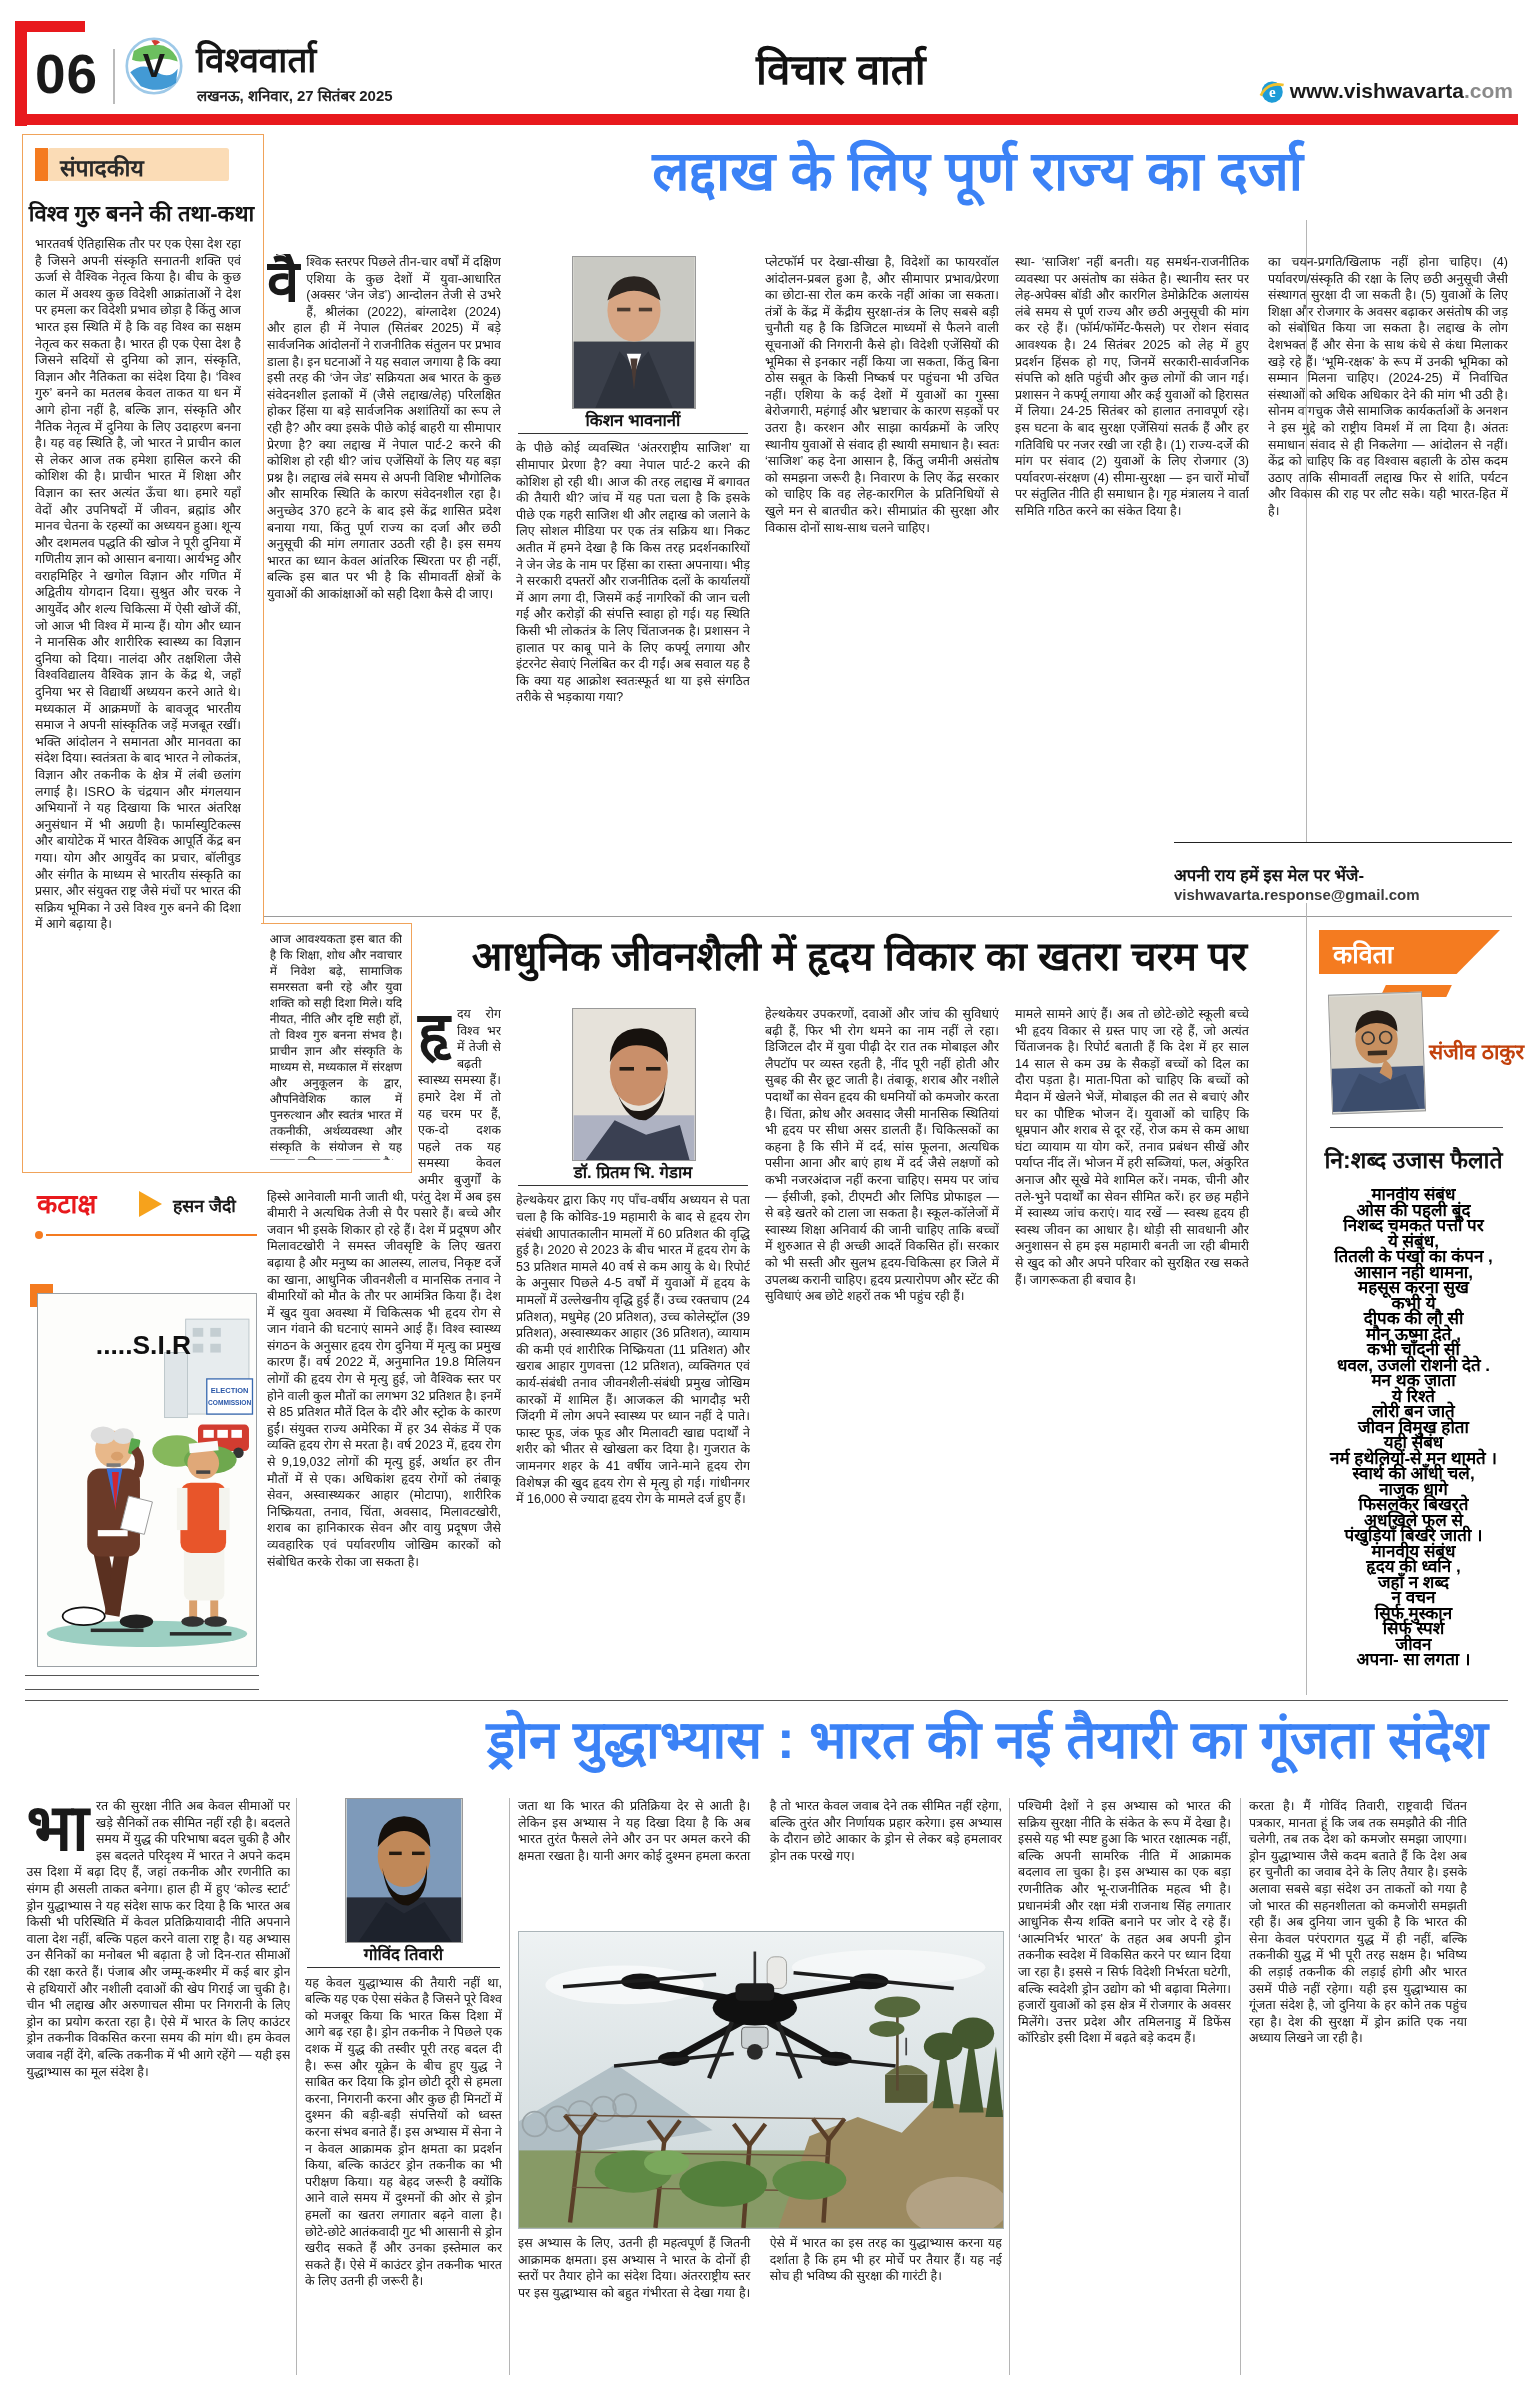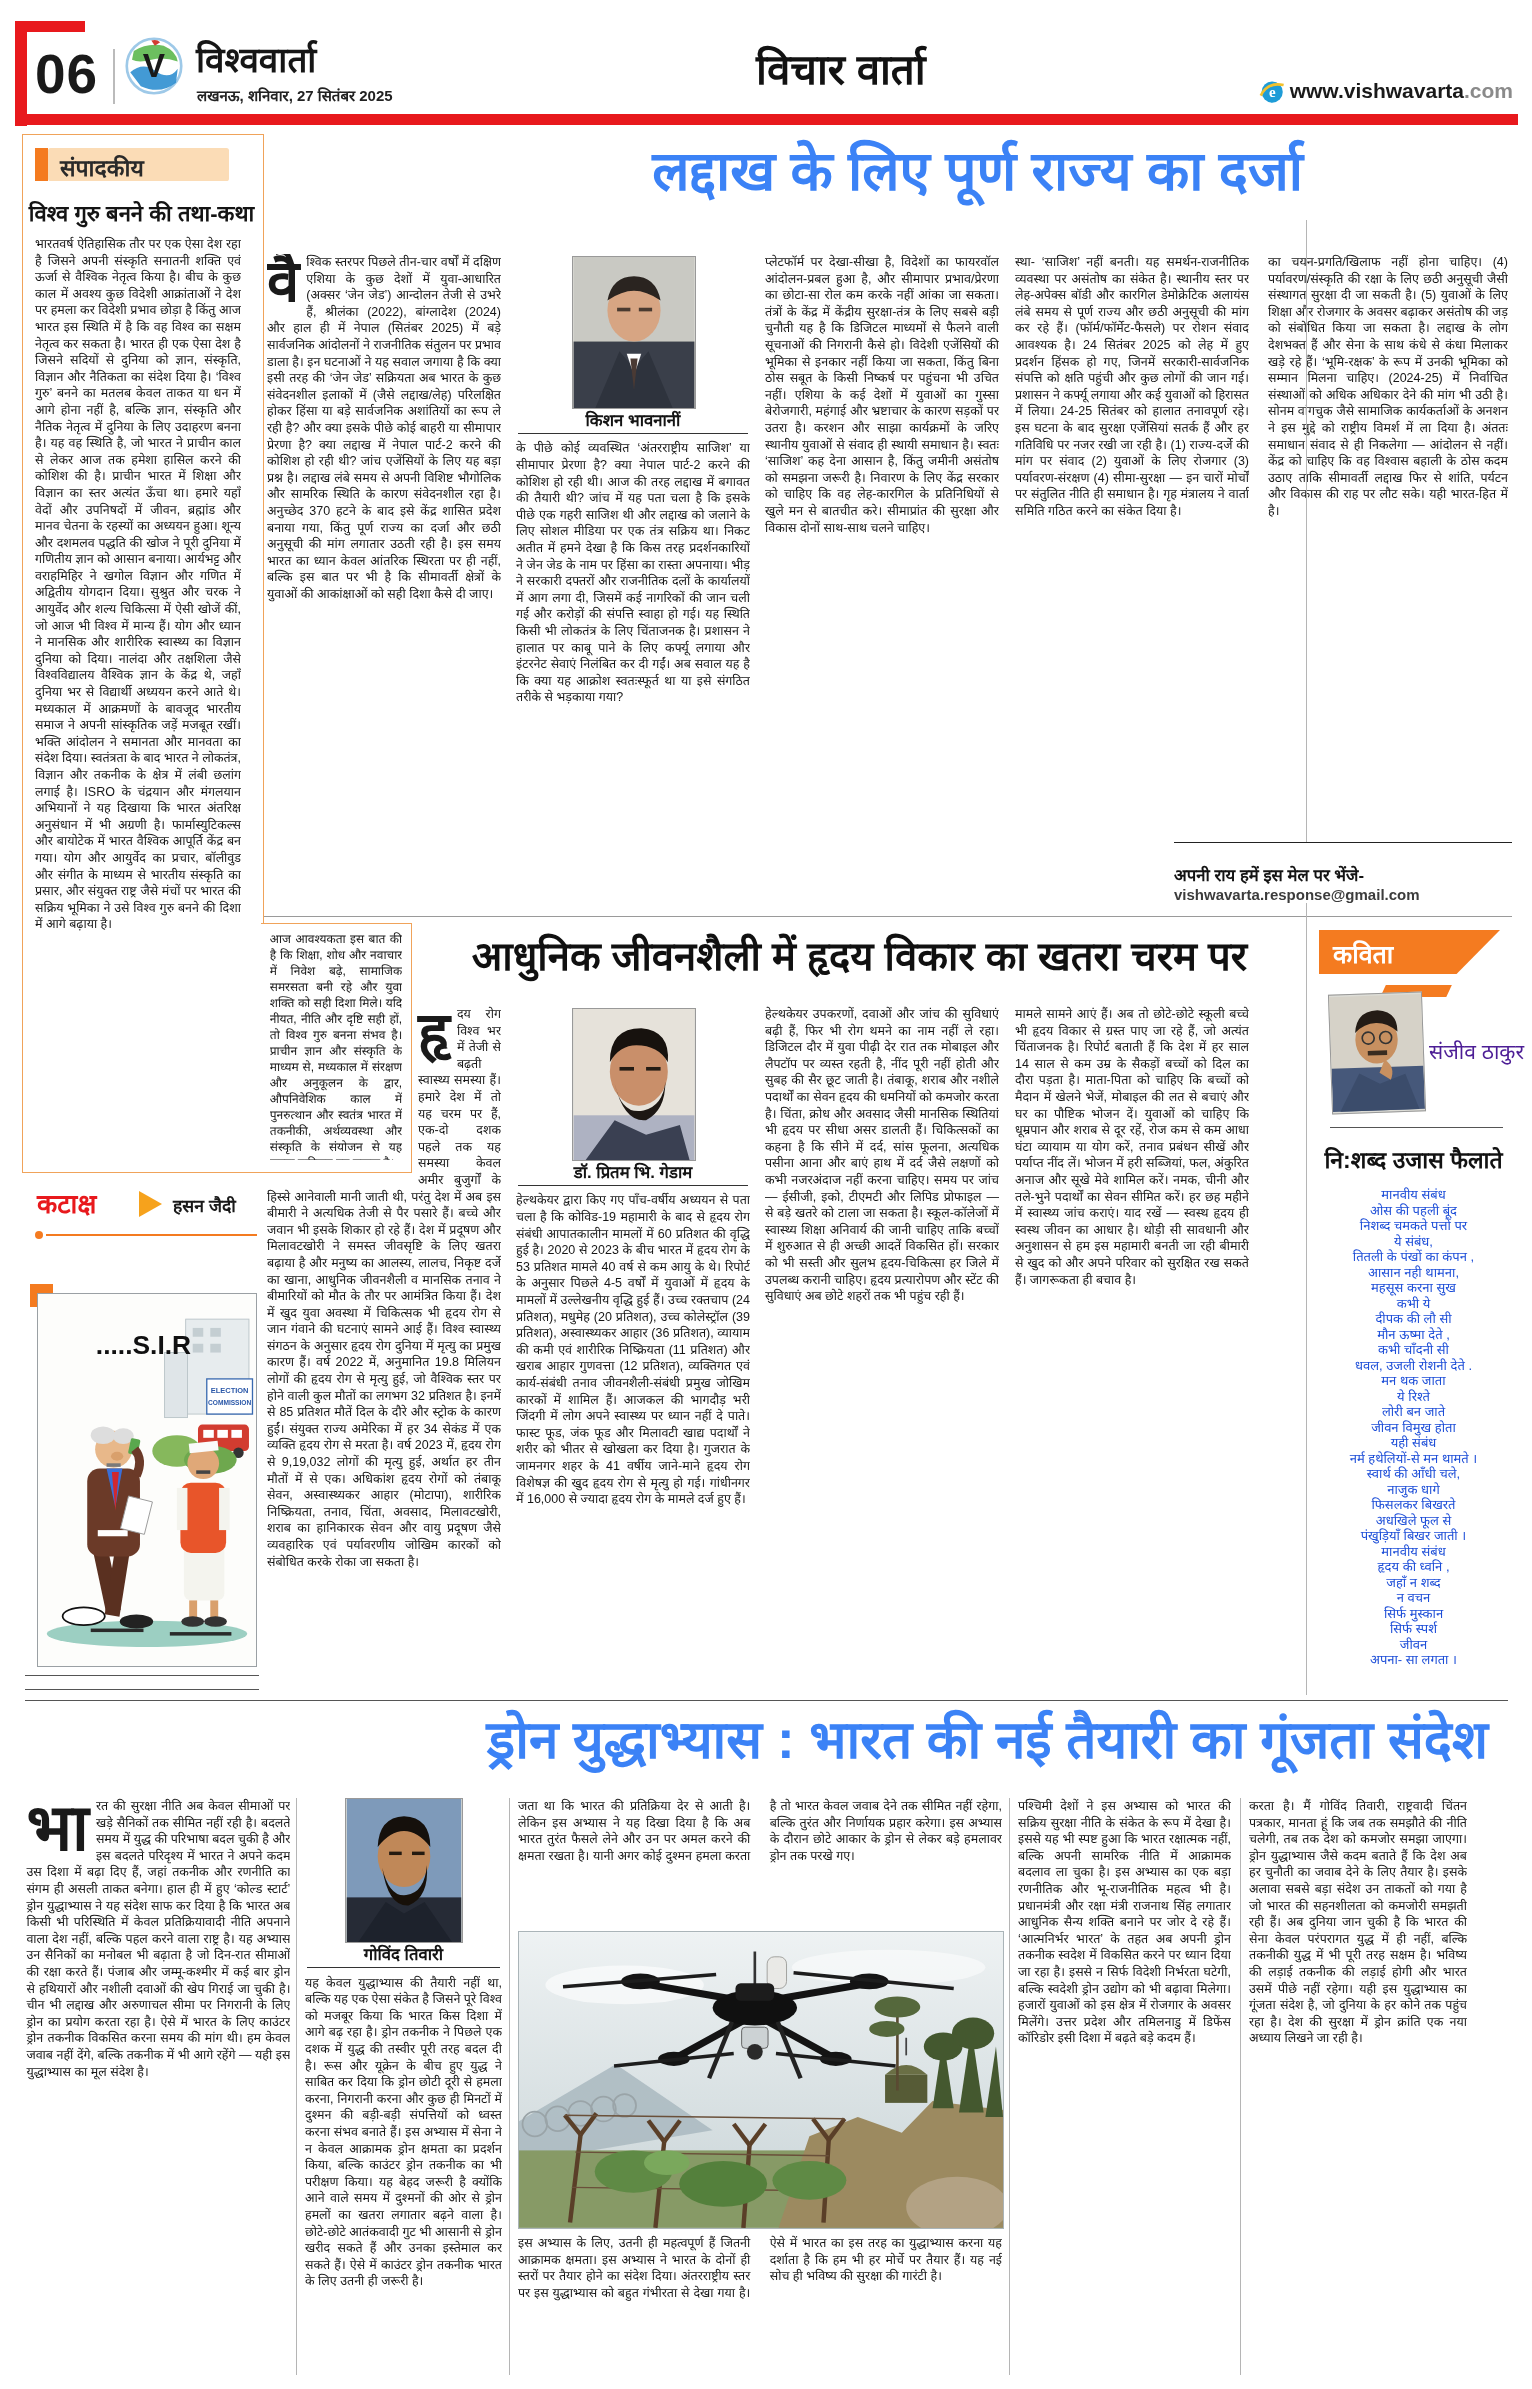--- a/index.html
+++ b/index.html
@@ -31,21 +31,21 @@
   .portrait{border:0.9px solid #999;background:#dcdcd6;display:block;}
   .authname{font-size:16.7px;font-weight:800;text-align:center;color:#141414;padding:4.4px 0 3.5px 0;}
   .authrule{border-bottom:1.4px solid #333;margin:0 1.8px 6.2px 1.8px;}
   .feedback{border-top:1.9px solid #222;padding-top:20px;background:#fff;}
   .feedback .lab{font-size:16.7px;font-weight:800;color:#141414;}
   .feedback .eml{font-size:15px;font-weight:600;color:#3c3c3c;}
   
   .kavitaban{background:#f47b20;clip-path:polygon(0 0,100% 0,76% 100%,0 100%);}
   .kavitaban span{font-size:25px;font-weight:800;color:#fff;padding:6.2px 0 0 14px;display:inline-block;}
   .poemtitle{font-size:23px;font-weight:800;text-align:center;white-space:nowrap;color:#121212;}
-  .poem-lines{font-size:13px;line-height:15.5px;font-weight:400;text-align:center;white-space:pre-line;color:#1d4ed8;}
+  .poem-lines{font-size:17px;line-height:15.5px;font-weight:700;text-align:center;white-space:pre-line;color:#000000;}
   
   .katakshlabel{font-size:26.4px;font-weight:900;color:#e8191d;}
   .katartist{font-size:17.6px;font-weight:800;color:#1a1a1a;}
   .kat-arrow{width:0;height:0;border-left:23px solid #f6a21c;border-top:13.2px solid transparent;border-bottom:13.2px solid transparent;}
   .orangedot{width:8px;height:8px;border-radius:50%;background:#f47b20;}
   .oline{background:#f47b20;height:1.8px;}
   .cartoonframe{border:0.9px solid #9aa0a4;background:#fdfdfb;}
   .rule{background:#9a9a9a;}
   .rule-dark{background:#555;}
   .vr{background:#b5b5b5;width:0.9px;position:absolute;}
@@ -255,21 +255,21 @@
       <rect y="78" width="100" height="47" fill="#46587a"></rect>
       <path d="M8 125 L30 84 L52 96 L80 86 L94 125 Z" fill="#3b4c6b"></path>
       <ellipse cx="50" cy="48" rx="23" ry="26" fill="#c89060"></ellipse>
       <path d="M27 40 Q29 16 52 16 Q74 18 73 40 Q62 30 50 30 Q37 30 27 40" fill="#241c16"></path>
       <circle cx="41" cy="46" r="6.5" fill="none" stroke="#333" stroke-width="1.8"></circle>
       <circle cx="60" cy="46" r="6.5" fill="none" stroke="#333" stroke-width="1.8"></circle>
       <rect x="40" y="60" width="21" height="5" fill="#3a2c20"></rect>
       <path d="M58 70 Q70 78 64 92 L52 84 Z" fill="#c89060"></path>
     </svg>
   </div>
-  <div class="abs" style="left:1429px;top:1037px;font-size:21px;font-weight:400;color:#4c1d95;">संजीव ठाकुर</div>
+  <div class="abs" style="left:1429px;top:1037px;font-size:21px;font-weight:700;color:#c2410c;">संजीव ठाकुर</div>
   <div class="abs rule-dark" style="left:1330px;top:1127px;width:173px;height:1.3px;"></div>
   <div class="abs poemtitle" style="left:1314px;top:1143px;width:199px;">नि:शब्द उजास फैलाते</div>
   <div class="abs poem-lines" style="left:1312px;top:1187px;width:203px;height:502px;overflow:hidden;">मानवीय संबंध
 ओस की पहली बूंद
 निशब्द चमकते पत्तों पर
 ये संबंध,
 तितली के पंखों का कंपन ,
 आसान नही थामना,
 महसूस करना सुख
 कभी ये

